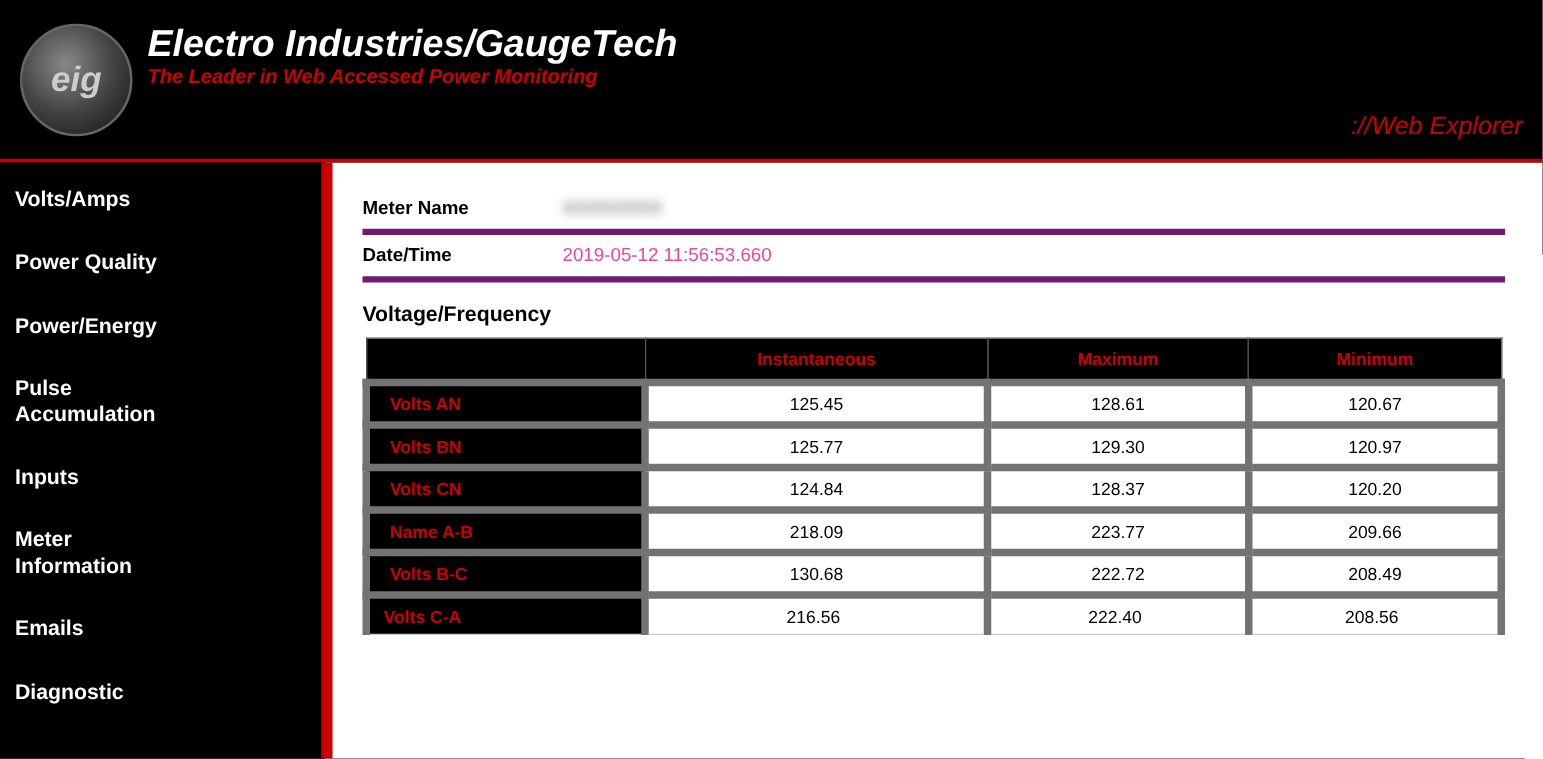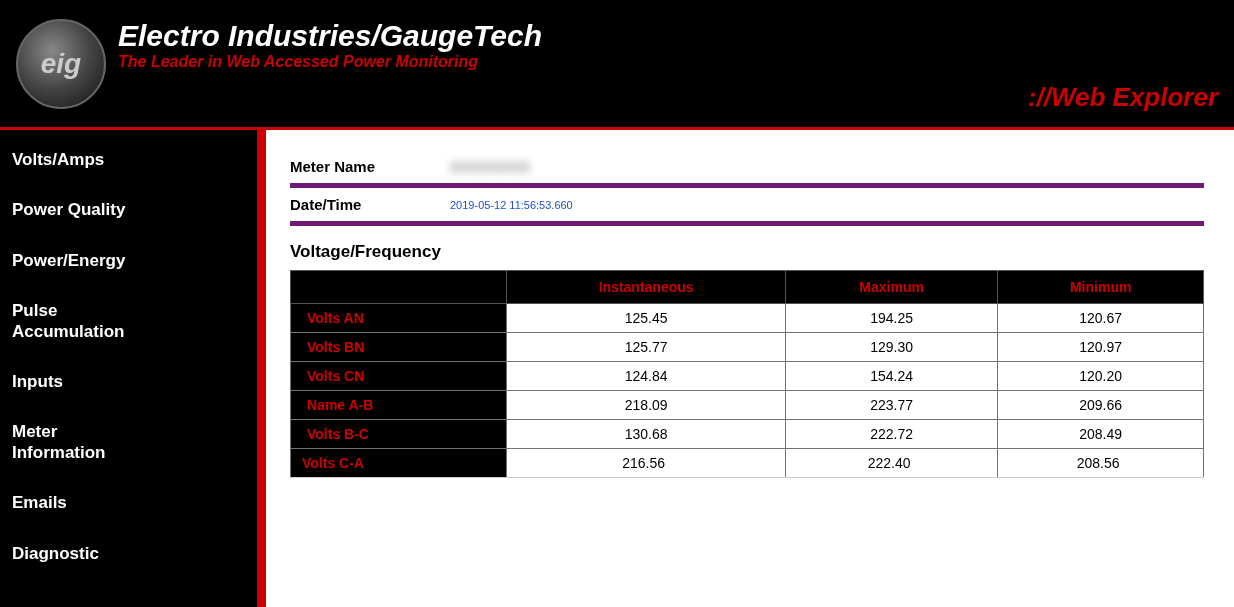--- a/index.html
+++ b/index.html
@@ -49,22 +49,22 @@
       font-style: italic;
     }
     .logo-subtitle {
       color: #cc0000;
       font-size: 16px;
       font-style: italic;
       font-weight: bold;
     }
     .web-explorer-label {
       color: #fff;
-      font-size: 26px;
-      font-weight: bold;
+      font-size: 20px;
+      font-weight: normal;
       font-style: italic;
       align-self: flex-end;
       padding-bottom: 6px;
     }
     .web-explorer-label span {
       color: #cc0000;
     }
 
     
     .main-layout {
@@ -121,22 +121,22 @@
       font-weight: bold;
       font-size: 15px;
       min-width: 140px;
     }
     .info-value {
       font-size: 15px;
       color: #555;
       filter: blur(4px);
     }
     .info-value-date {
-      font-size: 11px;
-      color: #1d4ed8;
+      font-size: 15px;
+      color: #ec4899;
     }
 
     .section-title {
       font-weight: bold;
       font-size: 17px;
       margin: 16px 0 8px 0;
     }
 
     
     .data-table {
@@ -149,21 +149,21 @@
       color: #cc0000;
       font-weight: bold;
       padding: 8px 16px;
       text-align: center;
       border: 1px solid #555;
     }
     .data-table th.empty-header {
       background: #000;
     }
     .data-table td {
-      border: 1px solid #737373;
+      border: 6px solid #737373;
       padding: 6px 16px;
       text-align: center;
     }
     .data-table td.row-label {
       background: #000;
       color: #cc0000;
       font-weight: bold;
       text-align: left;
     }
     .data-table tr:last-child td {
@@ -222,33 +222,33 @@
           <th class="empty-header"></th>
           <th>Instantaneous</th>
           <th>Maximum</th>
           <th>Minimum</th>
         </tr>
       </thead>
       <tbody id="table-body">
       <tr>
             <td class="row-label">Volts AN</td>
             <td>125.45</td>
-            <td>194.25</td>
+            <td>128.61</td>
             <td>120.67</td>
           </tr>
           <tr>
             <td class="row-label">Volts BN</td>
             <td>125.77</td>
             <td>129.30</td>
             <td>120.97</td>
           </tr>
           <tr>
             <td class="row-label">Volts CN</td>
             <td>124.84</td>
-            <td>154.24</td>
+            <td>128.37</td>
             <td>120.20</td>
           </tr>
           <tr>
             <td class="row-label">Name A-B</td>
             <td>218.09</td>
             <td>223.77</td>
             <td>209.66</td>
           </tr>
           <tr>
             <td class="row-label">Volts B-C</td>

